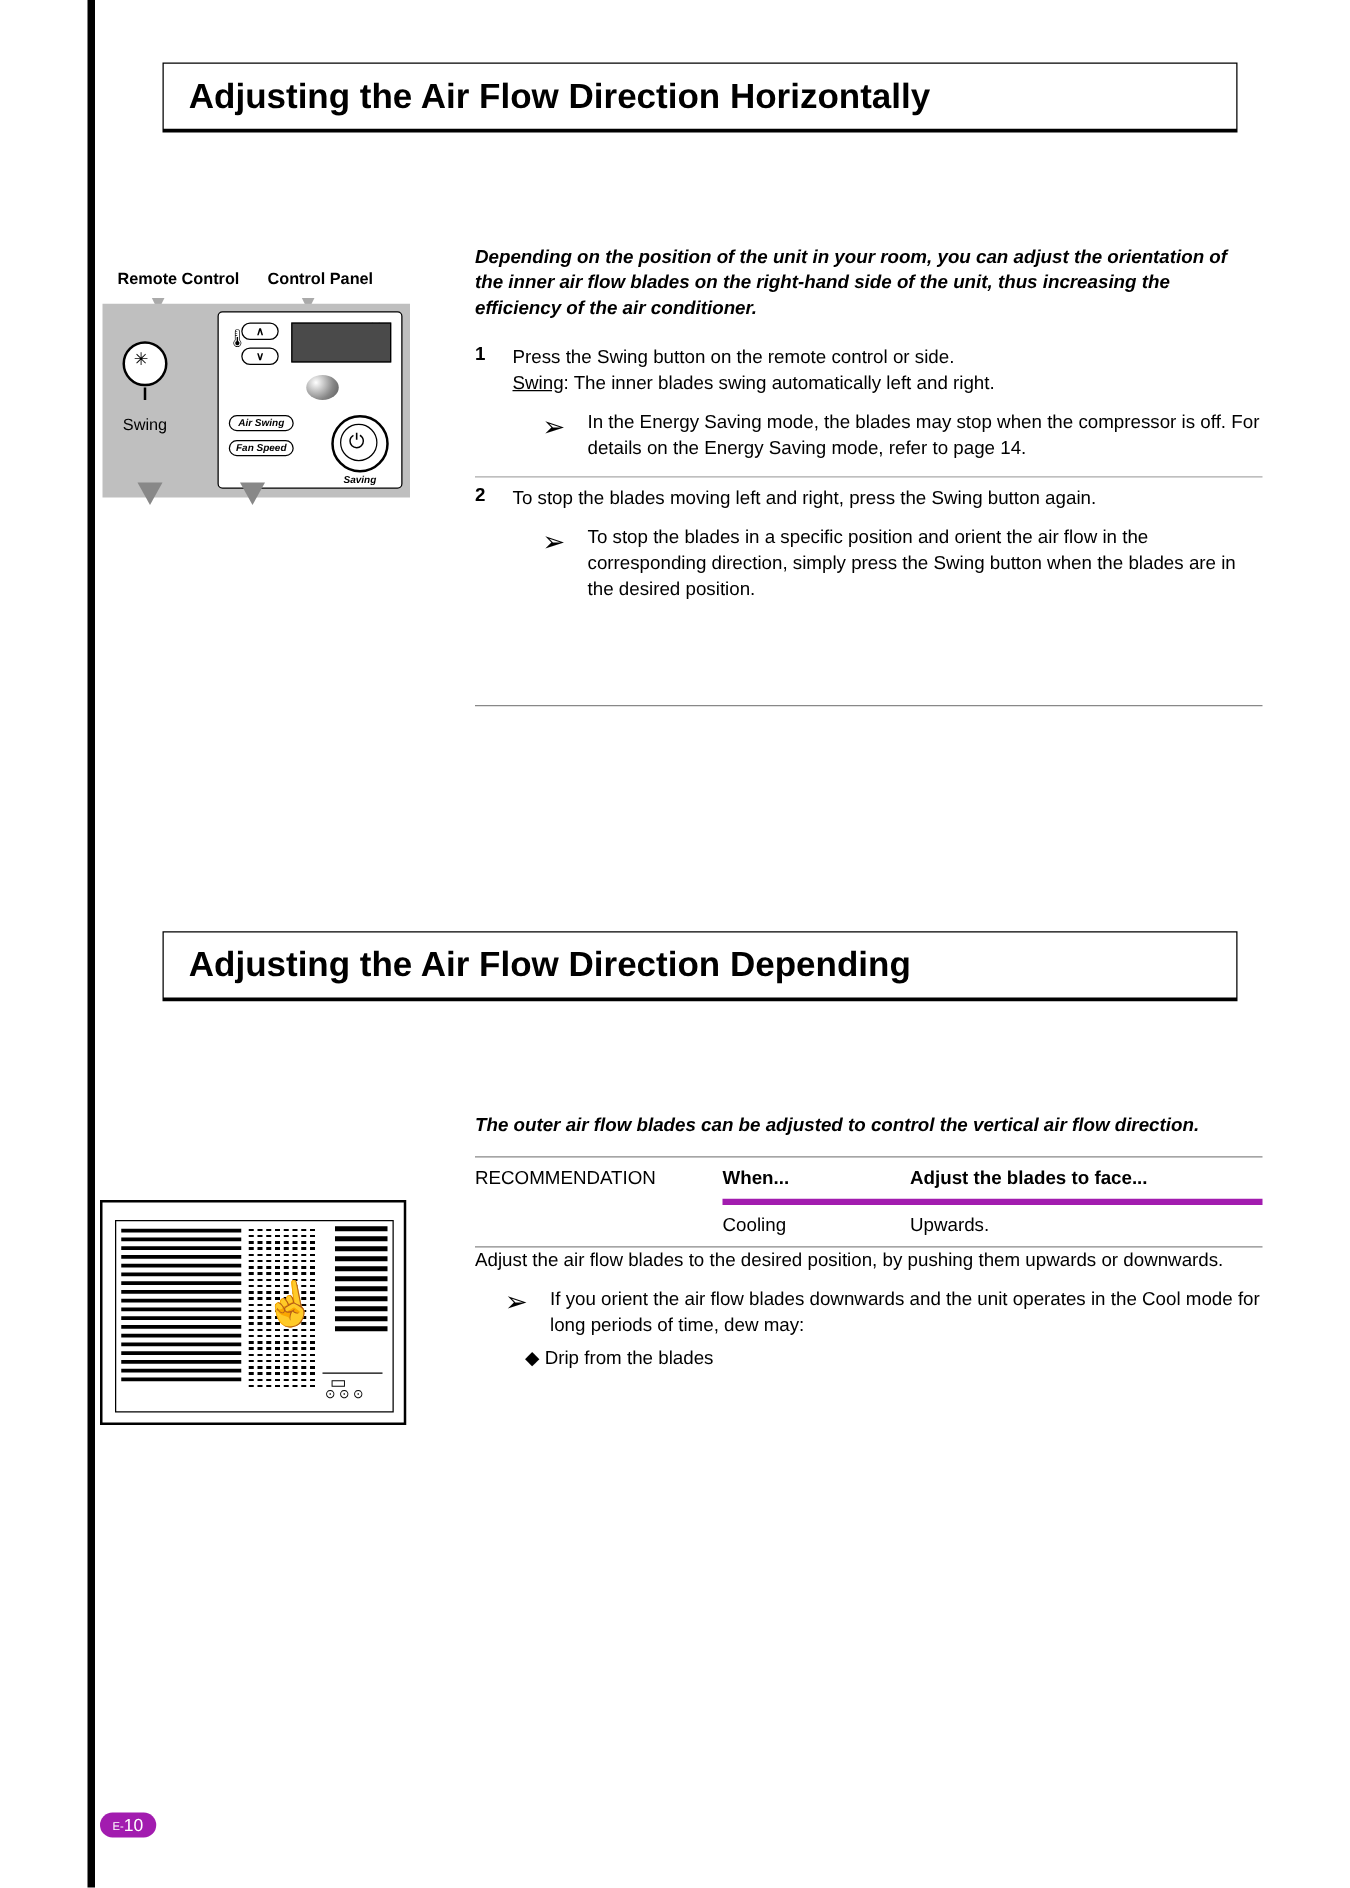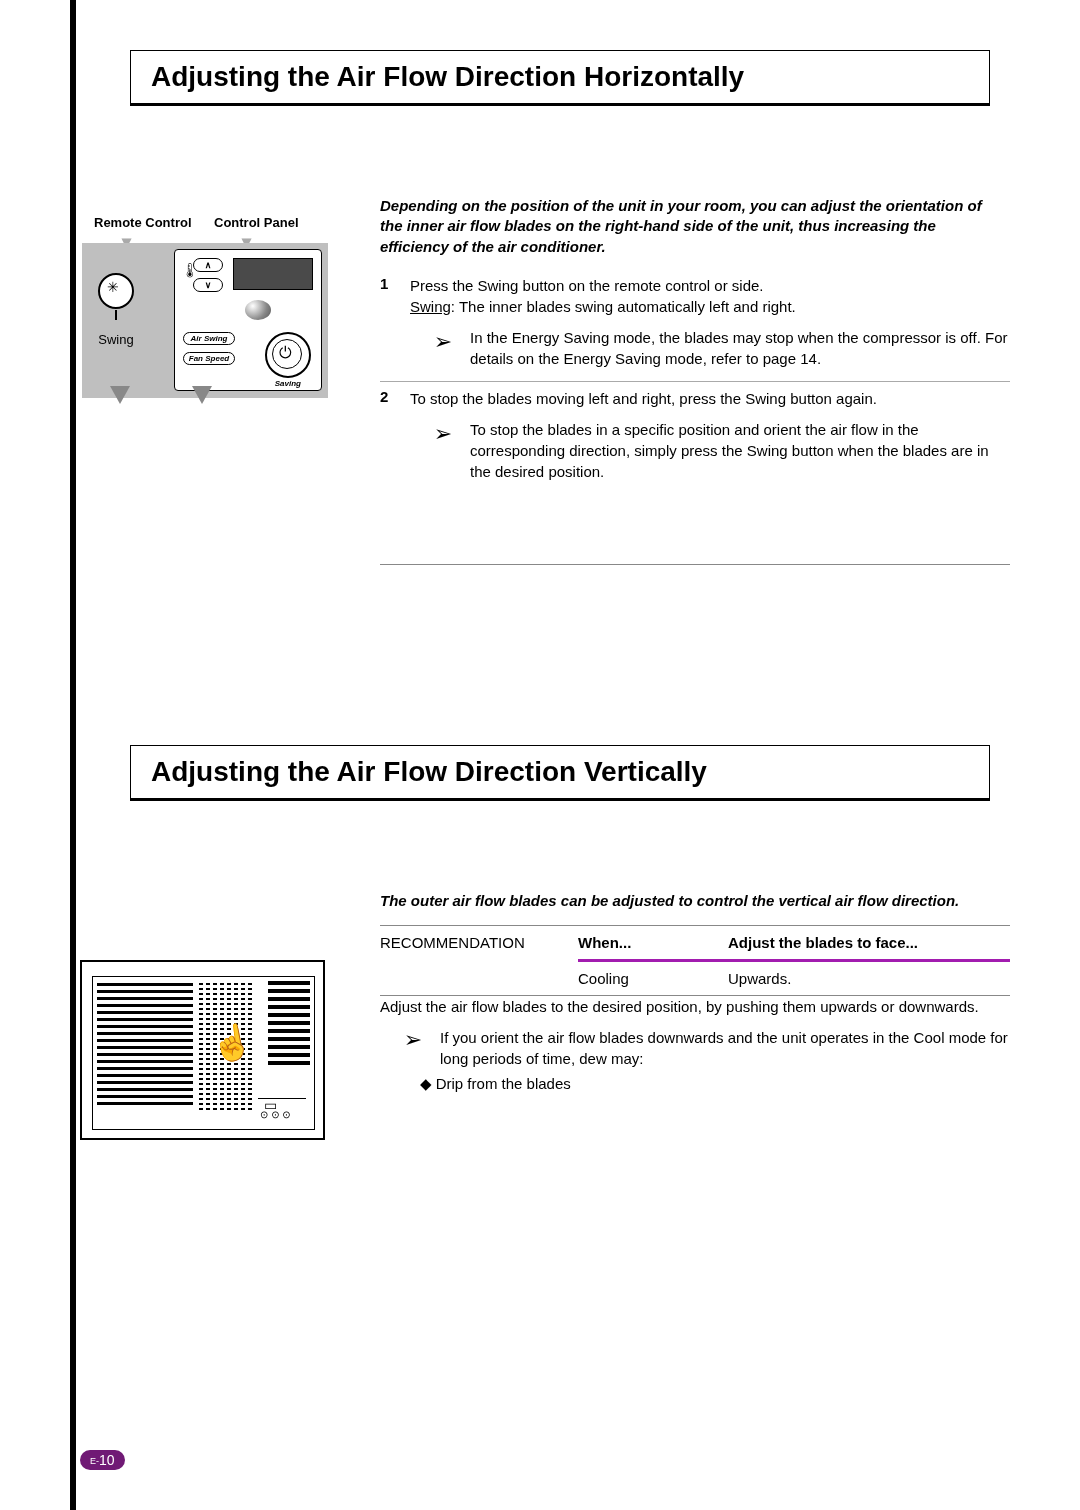--- a/index.html
+++ b/index.html
@@ -171,21 +171,21 @@
     width: 630px;
     display: flex;
     gap: 18px;
     border-top: 1px solid #888;
     border-bottom: 1px solid #888;
     padding: 0;
     align-items: stretch;
   }
   .rec-label { padding: 8px 0; width: 180px; }
   .rec-cols { flex:1; }
-  .rec-head { display: flex; border-bottom: 3px solid #a21caf; align-items: flex-end; }
+  .rec-head { display: flex; border-bottom: 5px solid #a21caf; align-items: flex-end; }
   .rec-head > div { padding: 8px 0; font-weight: bold; }
   .rec-body { display: flex; }
   .rec-body > div { padding: 8px 0; }
   .col-when { width: 150px; }
   .col-adj { flex: 1; }
 
   .adjust-line {
     margin-left: 310px;
     width: 640px;
     line-height: 1.4;
@@ -237,21 +237,21 @@
   }
   .hand-icon {
     position: absolute; left: 118px; top: 46px; font-size: 34px; color: #000;
     transform: rotate(-10deg);
   }
 
   .page-num-badge {
     position: absolute;
     left: 80px;
     bottom: 40px;
-    background: #701a75;
+    background: #a21caf;
     color: #fff;
     border-radius: 12px;
     padding: 2px 10px;
     font-size: 14px;
   }
   .page-num-badge .sm { font-size: 9px; vertical-align: 1px; }
 </style>
 </head>
 <body>
 
@@ -319,21 +319,21 @@
       </div>
     </div>
   </div>
 
   <div style="height:70px;"></div>
   <div class="thin-divider"></div>
 
   <div class="spacer-mid"></div>
 
   <div class="section-title-box">
-    <h1>Adjusting the Air Flow Direction Vertically</h1>
+    <h1>Adjusting the Air Flow Direction Depending</h1>
   </div>
 
   <div class="unit-illustration">
     <div class="ac-body">
       <div class="ac-grille-h">
         <div></div>
           <div></div>
           <div></div>
           <div></div>
           <div></div>

